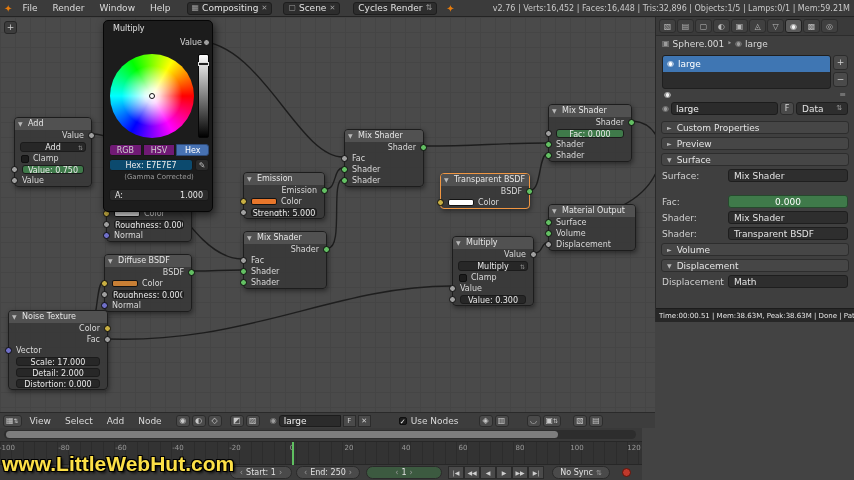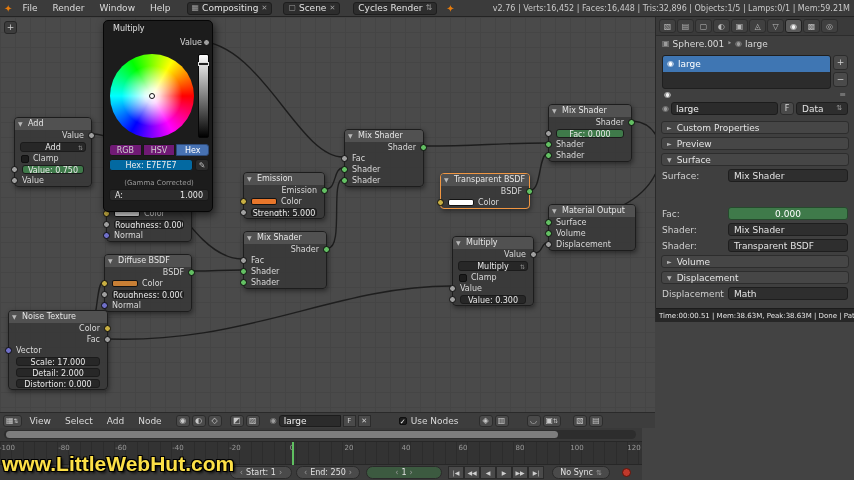--- a/index.html
+++ b/index.html
@@ -46,23 +46,23 @@
 #wheel{position:absolute;left:6px;top:33px;width:84px;height:84px;border-radius:50%;
 background:radial-gradient(circle closest-side,#ffffff 0%,rgba(255,255,255,.85) 18%,rgba(255,255,255,0) 72%),conic-gradient(from 90deg,#ff0000,#ff00ff,#0000ff,#00ffff,#00ff00,#ffff00,#ff0000)}
 #wheel i{position:absolute;left:39px;top:39px;width:6px;height:6px;border-radius:50%;border:1px solid #111;box-shadow:0 0 0 1px #fff inset}
 #vslider{position:absolute;left:94px;top:33px;width:11px;height:84px;border:1px solid #060606;border-radius:2px;background:linear-gradient(#ffffff,#000000)}
 #vslider i{position:absolute;left:0;top:8px;width:9px;height:2px;background:#222;box-shadow:0 0 0 1px #ddd}
 #pk-tabs{position:absolute;left:5px;top:123px;width:100px;display:flex;gap:1px}
 .pk-tab{flex:1;height:12px;line-height:12px;text-align:center;background:#701a75;border:1px solid #181818;color:#cfcfcf}
 .pk-tab:first-child{border-radius:3px 0 0 3px}
 .pk-tab.active{background:#4772b3;color:#fff;border-color:#2d4a78;border-radius:0 3px 3px 0}
 #hexrow{position:absolute;left:5px;top:138px;width:100px;display:flex;gap:2px}
-#hexfield{flex:1;height:12px;line-height:12px;background:#0369a1;border:1px solid #181818;border-radius:3px;text-align:center;color:#ececec}
+#hexfield{flex:1;height:12px;line-height:12px;background:#0c4a6e;border:1px solid #181818;border-radius:3px;text-align:center;color:#ececec}
 #dropper{width:14px;height:12px;line-height:12px;background:#2b2b2b;border:1px solid #181818;border-radius:3px;text-align:center;color:#bbb;font-size:8px}
-#gamma{position:absolute;left:0;top:158px;width:110px;text-align:center;color:#9a9a9a;font-size:7px}
+#gamma{position:absolute;left:0;top:152px;width:110px;text-align:center;color:#9a9a9a;font-size:7px}
 #arow{position:absolute;left:5px;top:168px;width:100px;height:12px;background:#2b2b2b;border:1px solid #181818;border-radius:3px;display:flex;align-items:center;justify-content:space-between;padding:0 5px;color:#e8e8e8}
 
 
 #nheader{position:absolute;left:0;top:412px;width:655px;height:16px;background:#3d3d3d;border-top:1px solid #2a2a2a;display:flex;align-items:center;padding:0 3px;gap:2px;z-index:5}
 .hbtn{height:12px;min-width:14px;background:#4a4a4a;border:1px solid #2c2c2c;border-radius:3px;color:#c8c8c8;font-size:8px;line-height:10px;text-align:center;padding:0 2px}
 .hmenu{padding:0 6px;color:#dadada}
 .hfield{height:12px;width:62px;background:#2b2b2b;border:1px solid #1c1c1c;border-radius:3px 0 0 3px;color:#eee;line-height:11px;padding:0 4px}
 .hsm{height:12px;width:13px;background:#4a4a4a;border:1px solid #2c2c2c;color:#cfcfcf;font-size:7px;line-height:10px;text-align:center}
 .huse{display:flex;align-items:center;gap:4px;margin-left:26px;color:#dadada}
 
@@ -540,21 +540,21 @@
     <div class="ppanel">
         <span class="tri">▼</span>
         <span>Surface</span>
       </div>
     <div class="prow">
       <span class="plabel">Surface:</span>
       <span class="pdd">
           <span>Mix Shader</span>
         </span>
     </div>
-    <div class="prow" style="margin-top:25px">
+    <div class="prow" style="margin-top:13px">
       <span class="plabel">Fac:</span>
       <span class="pslider">0.000</span>
     </div>
     <div class="prow">
       <span class="plabel">Shader:</span>
       <span class="pdd">
           <span>Mix Shader</span>
         </span>
     </div>
     <div class="prow">

